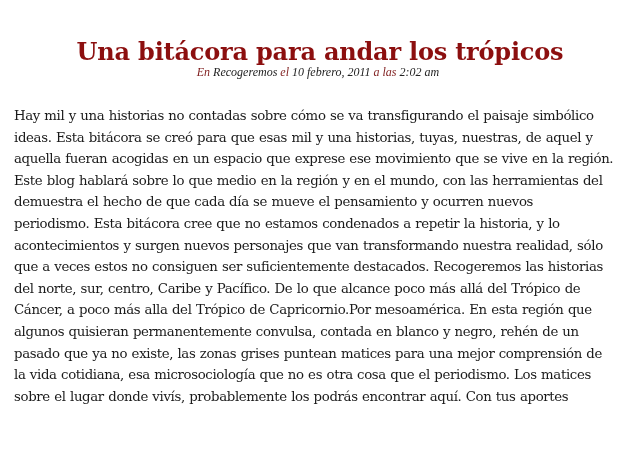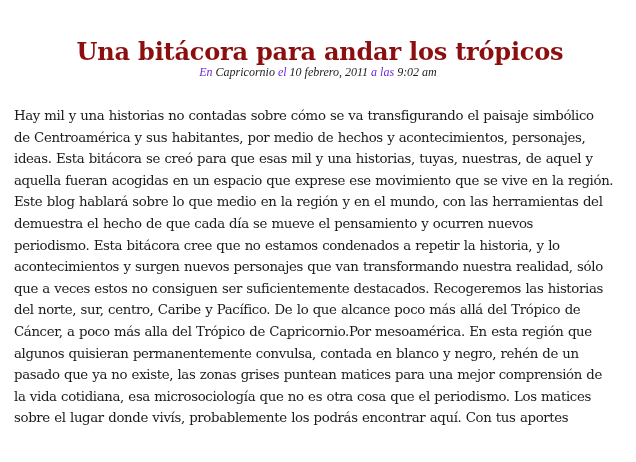--- a/index.html
+++ b/index.html
@@ -39,21 +39,21 @@
       top: 64px;
       width: 636px;
       text-align: center;
       font-family: "Liberation Serif", serif;
       font-style: italic;
       font-size: 12px;
       line-height: 16px;
       color: #222222;
     }
     .post-meta .muted {
-      color: #6d28d9;
+      color: #7f1d1d;
     }
     .post-body {
       position: absolute;
       left: 14px;
       top: 105px;
       width: 612px;
       margin: 0;
       font-family: "DejaVu Serif", "Liberation Serif", serif;
       font-size: 13.3px;
       line-height: 21.6px;
@@ -67,30 +67,29 @@
     }
   </style>
 </head>
 <body>
 
 <article class="post">
   <h1 class="post-title">Una bitácora para andar los trópicos</h1>
 
   <div class="post-meta">
     <span class="muted">En</span>
-    <span>Capricornio</span>
+    <span>Recogeremos</span>
     <span class="muted">el</span>
     <span>10 febrero, 2011</span>
     <span class="muted">a las</span>
-    <span>9:02 am</span>
+    <span>2:02 am</span>
   </div>
 
   <p class="post-body">
     <span class="line">Hay mil y una historias no contadas sobre cómo se va transfigurando el paisaje simbólico</span>
-    <span class="line">de Centroamérica y sus habitantes, por medio de hechos y acontecimientos, personajes,</span>
     <span class="line">ideas. Esta bitácora se creó para que esas mil y una historias, tuyas, nuestras, de aquel y</span>
     <span class="line">aquella fueran acogidas en un espacio que exprese ese movimiento que se vive en la región.</span>
     <span class="line">Este blog hablará sobre lo que medio en la región y en el mundo, con las herramientas del</span>
     <span class="line">demuestra el hecho de que cada día se mueve el pensamiento y ocurren nuevos</span>
     <span class="line">periodismo. Esta bitácora cree que no estamos condenados a repetir la historia, y lo</span>
     <span class="line">acontecimientos y surgen nuevos personajes que van transformando nuestra realidad, sólo</span>
     <span class="line">que a veces estos no consiguen ser suficientemente destacados. Recogeremos las historias</span>
     <span class="line">del norte, sur, centro, Caribe y Pacífico. De lo que alcance poco más allá del Trópico de</span>
     <span class="line">Cáncer, a poco más alla del Trópico de Capricornio.Por mesoamérica.  En esta región que</span>
     <span class="line">algunos quisieran permanentemente convulsa, contada en blanco y negro, rehén de un</span>

